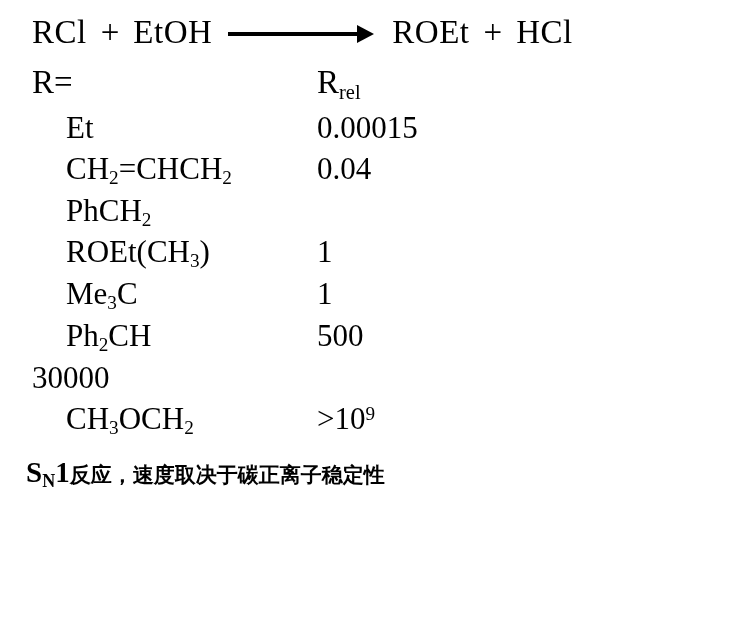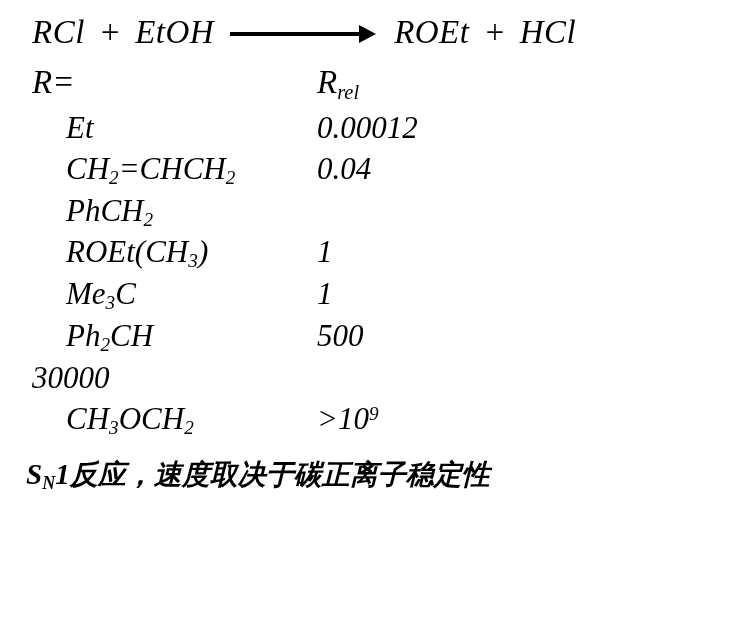--- a/index.html
+++ b/index.html
@@ -13,21 +13,20 @@
     font-family: "Liberation Serif", serif;
     color: #000000;
     overflow: hidden;
   }
   .slide {
     position: relative;
     width: 740px;
     height: 631px;
     box-sizing: border-box;
     padding: 14px 18px 0 18px;
-    font-style: italic;
   }
 
   
   .equation {
     display: flex;
     align-items: center;
     font-size: 33px;
     line-height: 1.1;
     white-space: nowrap;
     margin-left: 14px;
@@ -96,21 +95,21 @@
   
   .footer-line {
     margin-top: 16px;
     margin-left: 8px;
     font-size: 29px;
     font-weight: bold;
     white-space: nowrap;
   }
   .footer-line .cn {
     font-family: "DejaVu Sans", sans-serif;
-    font-size: 28px;
+    font-size: 21px;
   }
 </style>
 </head>
 <body>
 
 <div class="slide">
 
   <div class="equation">
     <span class="term">RCl</span>
     <span class="eq-plus">+</span>
@@ -127,21 +126,21 @@
   <div class="header-row">
     <div class="col-left">R=</div>
     <div class="col-right">
       <span>R</span><sub>rel</sub>
     </div>
   </div>
 
   <div class="rows">
       <div class="row">
         <div class="col-left"><span>Et</span></div>
-        <div class="col-right">0.00012</div>
+        <div class="col-right">0.00015</div>
       </div>
       <div class="row">
         <div class="col-left"><span>CH</span><sub>2</sub><span>=CHCH</span><sub>2</sub></div>
         <div class="col-right">0.04</div>
       </div>
       <div class="row">
         <div class="col-left"><span>PhCH</span><sub>2</sub></div>
       </div>
       <div class="row">
         <div class="col-left"><span>ROEt(CH</span><sub>3</sub><span>)</span></div>

